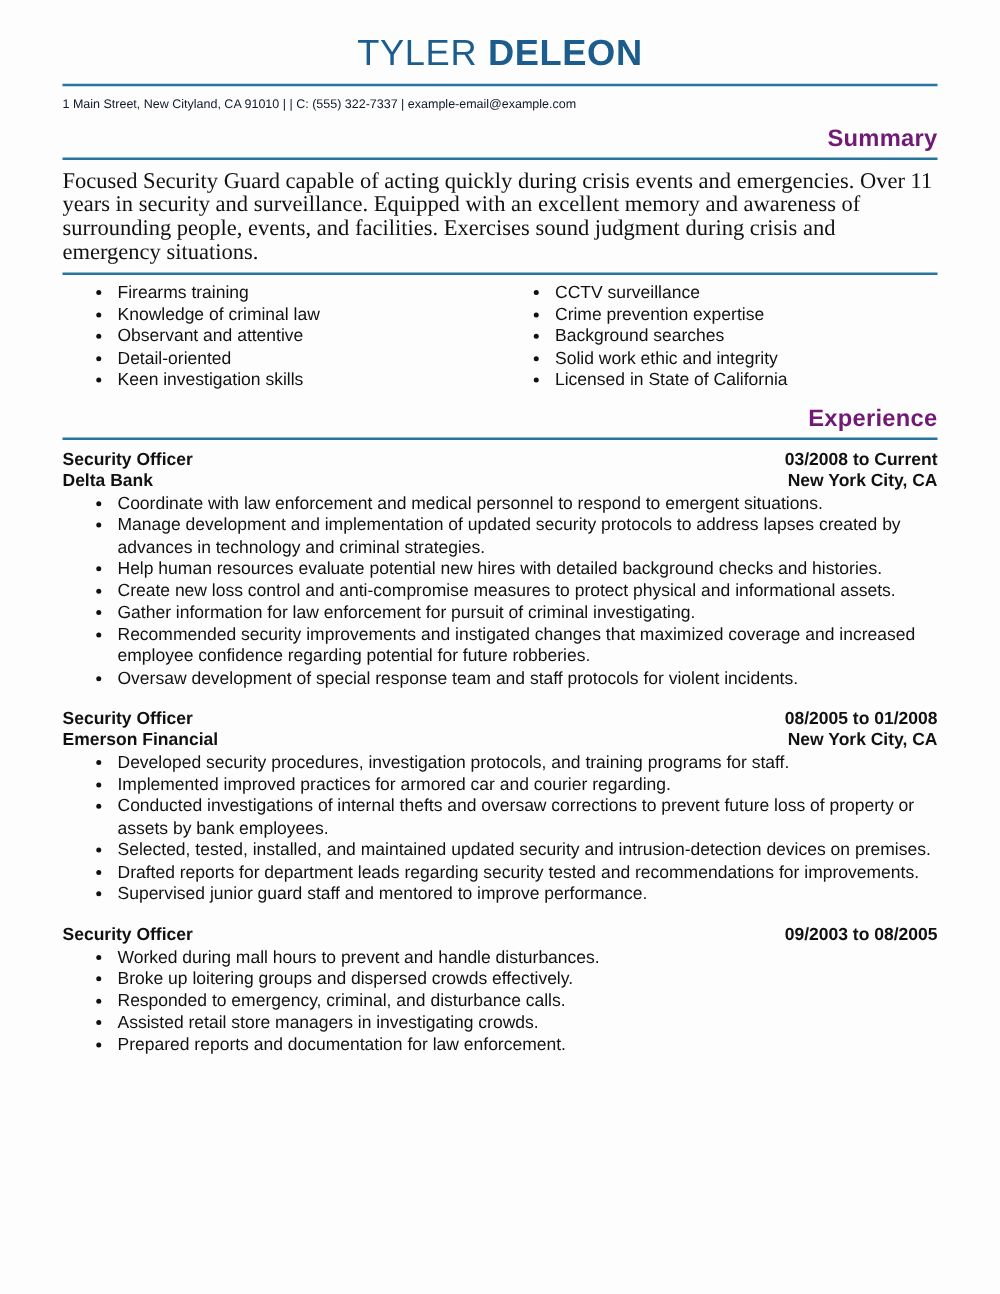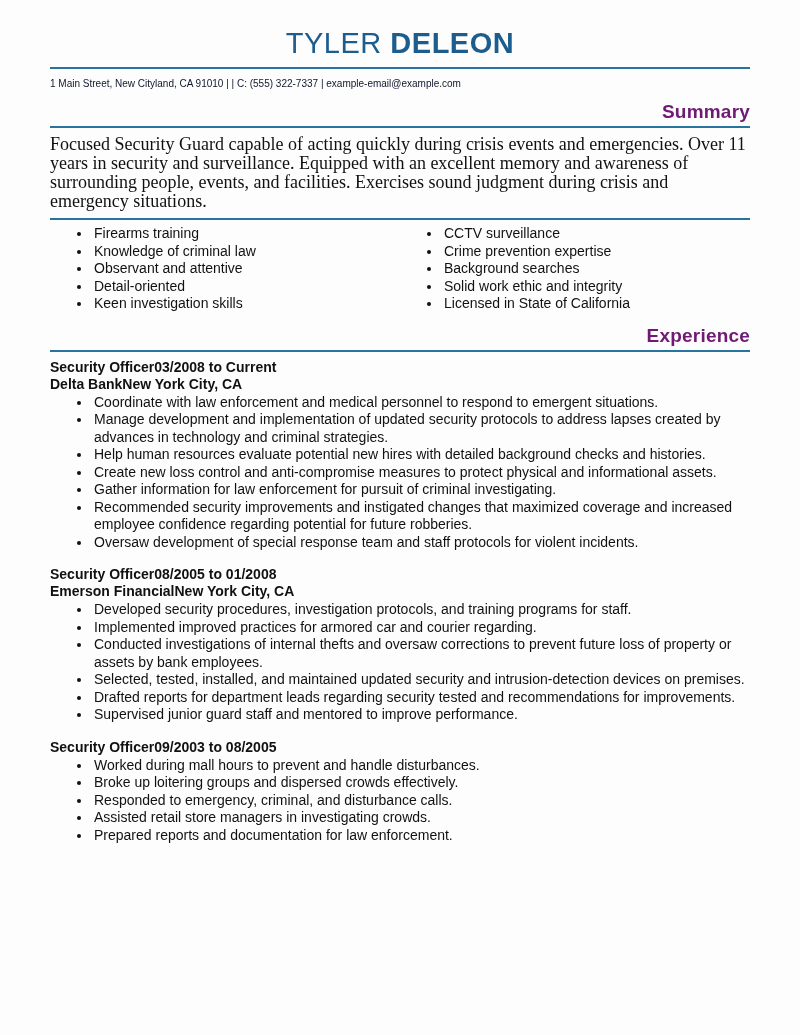--- a/index.html
+++ b/index.html
@@ -62,20 +62,21 @@
   }
   ul.bullets li {
     font-size: 14px;
     line-height: 17.5px;
     padding-left: 2px;
   }
   .experience-section .job { margin-top: 7px; }
   .experience-section .job + .job { margin-top: 15px; }
   .job-row {
     display: flex;
+    justify-content: space-between;
     font-size: 14px;
     font-weight: 700;
     line-height: 17px;
   }
   .job ul.bullets { margin-top: 1px; }
 </style>
 </head>
 <body>
 
 <div class="page">

